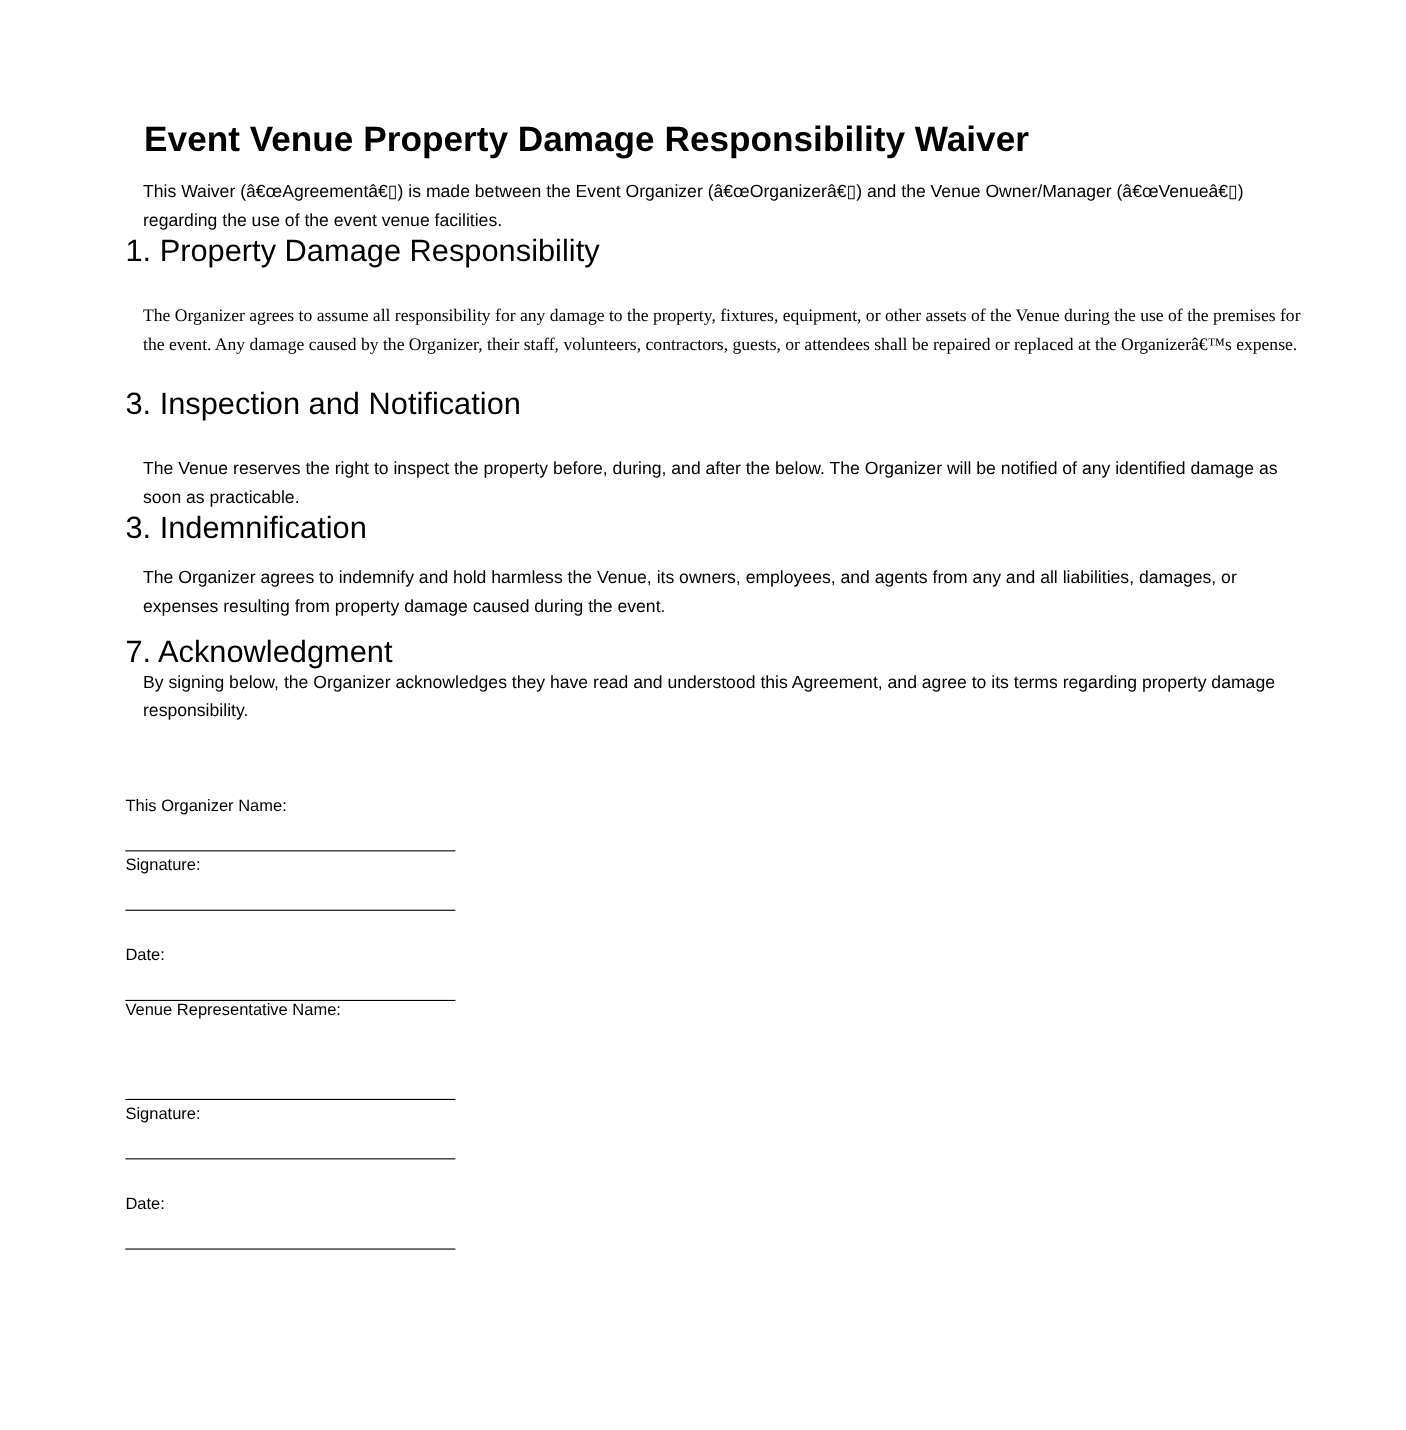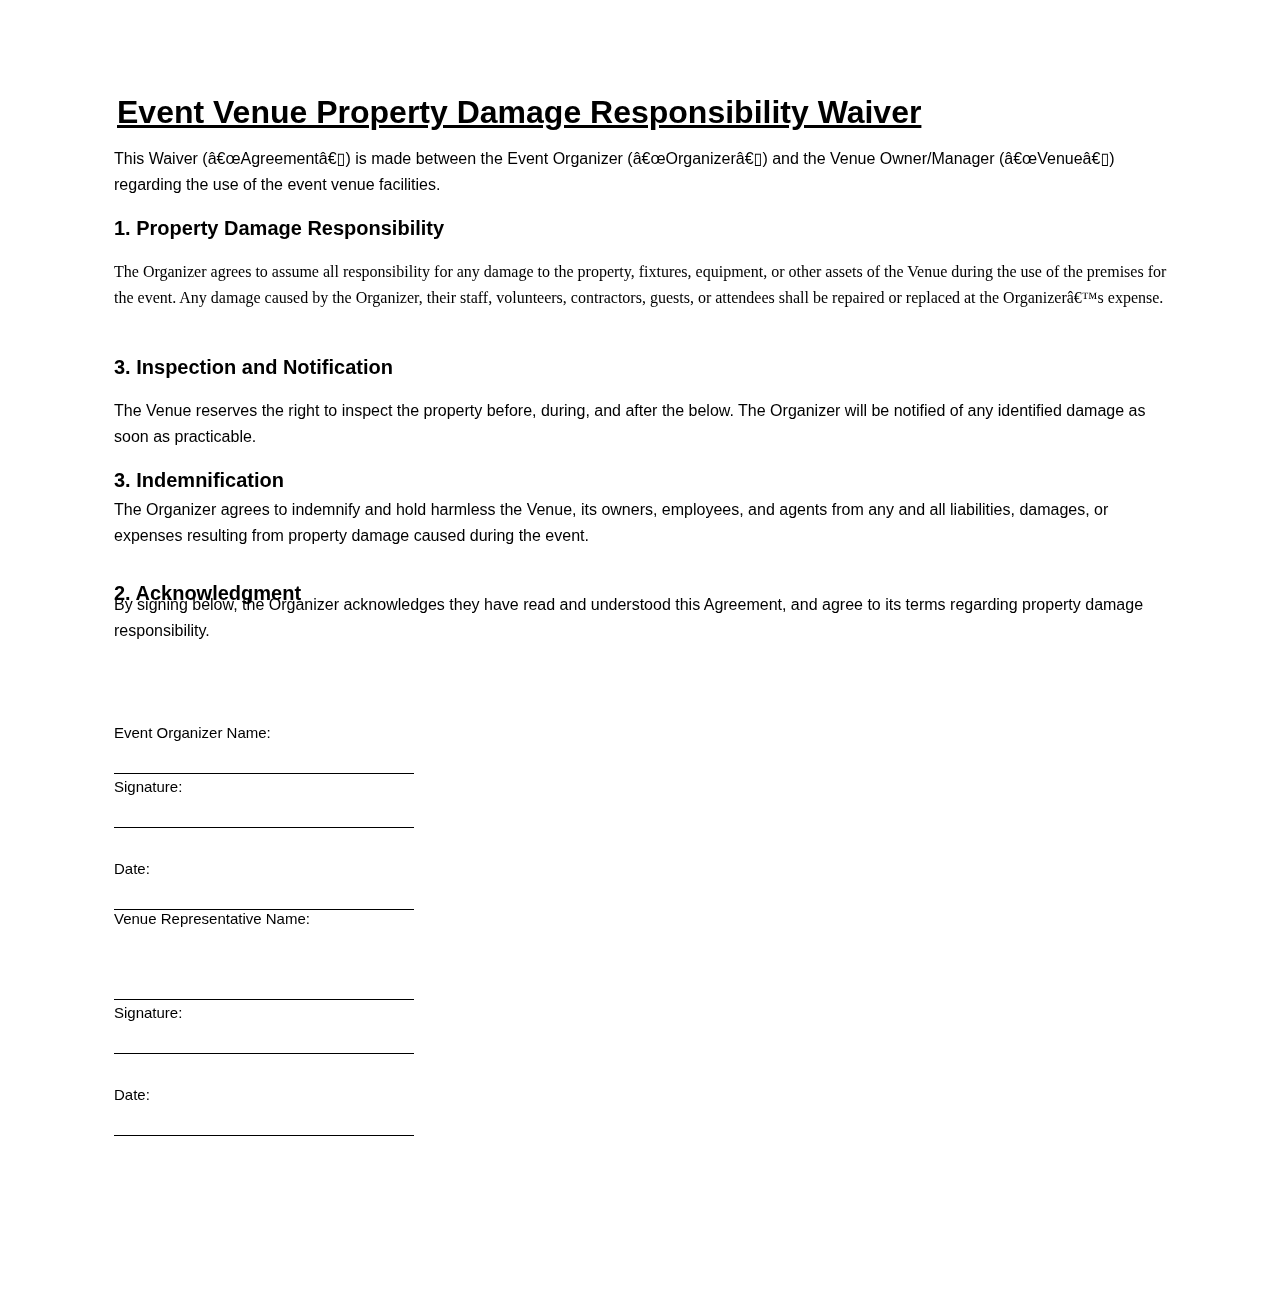--- a/index.html
+++ b/index.html
@@ -7,34 +7,33 @@
     width: 1278px; height: 1300px; overflow: hidden;
     font-family: "Liberation Sans", sans-serif;
     color: #000000;
   }
   .doc {
     position: relative;
     padding: 0 0 0 114px;
     width: 1060px;
   }
   h1 {
-    margin: 3px;
+    margin: 17px;
     position: absolute; top: 89px; left: 114px;
     font-size: 32px; font-weight: bold; line-height: 40px;
     white-space: nowrap;
-    text-decoration: underline;
   }
   h2 {
     margin: 0;
     position: absolute; left: 114px;
-    font-size: 20px; font-weight: bold; line-height: 30px;
+    font-size: 28px; font-weight: normal; line-height: 30px;
     white-space: nowrap;
   }
   p {
-    margin: 0;
+    margin: 16px;
     position: absolute; left: 114px; width: 1060px;
     font-size: 16px; line-height: 25.6px;
   }
   .field-label {
     position: absolute; left: 114px;
     font-size: 15px; line-height: 20px; white-space: nowrap;
   }
   .sig-line {
     position: absolute; left: 114px; width: 300px; height: 0;
     border-bottom: 1px solid #000000;
@@ -50,25 +49,25 @@
 
   <h2 style="top:213px;">1. Property Damage Responsibility</h2>
   <p style="top:259px;font-family:Liberation Serif, serif;">The Organizer agrees to assume all responsibility for any damage to the property, fixtures, equipment, or other assets of the Venue during the use of the premises for the event. Any damage caused by the Organizer, their staff, volunteers, contractors, guests, or attendees shall be repaired or replaced at the Organizerâ€™s expense.</p>
 
   <h2 style="top:352px;">3. Inspection and Notification</h2>
   <p style="top:398px;">The Venue reserves the right to inspect the property before, during, and after the below. The Organizer will be notified of any identified damage as soon as practicable.</p>
 
   <h2 style="top:465px;">3. Indemnification</h2>
   <p style="top:497px;">The Organizer agrees to indemnify and hold harmless the Venue, its owners, employees, and agents from any and all liabilities, damages, or expenses resulting from property damage caused during the event.</p>
 
-  <h2 style="top:578px;">2. Acknowledgment</h2>
+  <h2 style="top:578px;">7. Acknowledgment</h2>
   <p style="top:592px;">By signing below, the Organizer acknowledges they have read and understood this Agreement, and agree to its terms regarding property damage responsibility.</p>
 
   <div>
-    <span class="field-label" style="top:723px;">Event Organizer Name:</span>
+    <span class="field-label" style="top:723px;">This Organizer Name:</span>
     <div class="sig-line" style="top:773px;"></div>
 
     <span class="field-label" style="top:777px;">Signature:</span>
     <div class="sig-line" style="top:827px;"></div>
 
     <span class="field-label" style="top:859px;">Date:</span>
     <div class="sig-line" style="top:909px;"></div>
   </div>
 
   <div>

